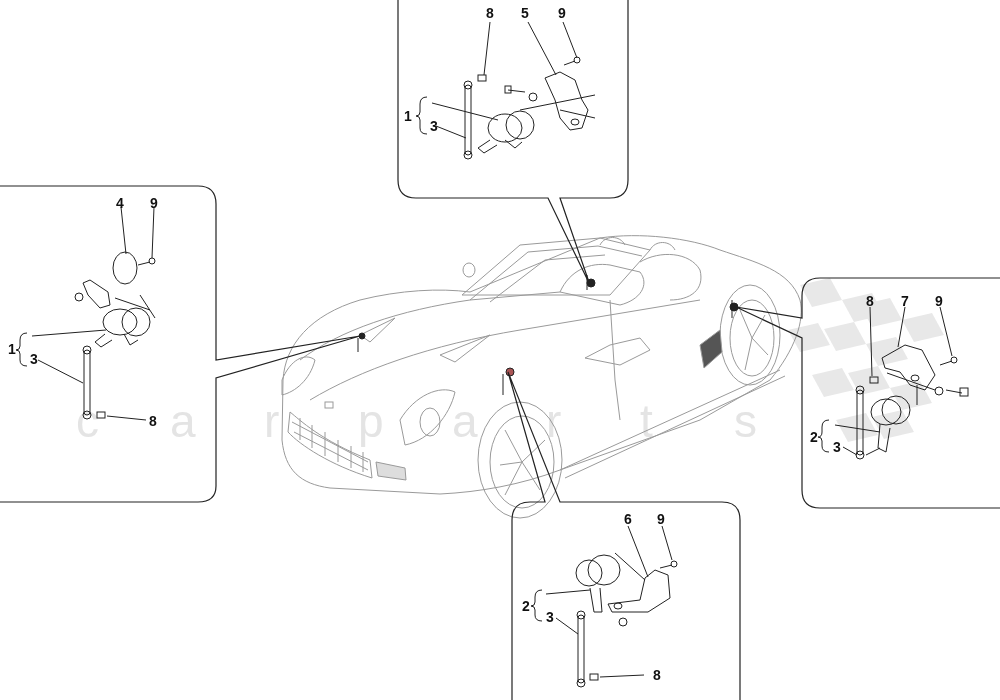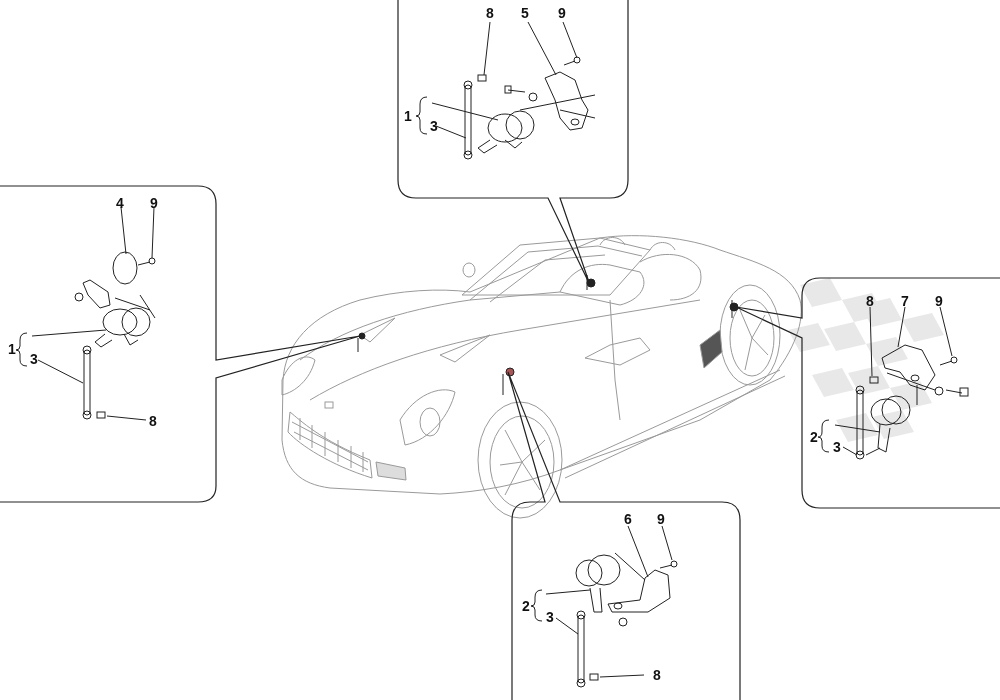--- a/index.html
+++ b/index.html
@@ -9,20 +9,23 @@
   .wm-sub { position:absolute; left:76px; top:398px; font-family:"Liberation Sans", sans-serif; font-size:46px; color:#e4e4e4; line-height:1; word-spacing:0; }
   .wm-sub span { display:inline-block; width:94px; }
   .label { position:absolute; font-family:"Liberation Sans", sans-serif; font-weight:bold; font-size:14px; color:#111; line-height:1; }
   svg { position:absolute; left:0; top:0; }
 </style>
 </head>
 <body>
 
 <div class="stage">
 
+  <div class="wm-sub">
+    <span>c</span><span>a</span><span>r</span><span>p</span><span>a</span><span>r</span><span>t</span><span>s</span>
+  </div>
 
   <svg width="1000" height="700" viewBox="0 0 1000 700">
 
     <g fill="#e6e6e6" opacity="0.9">
       <polygon points="800,285 830,278 842,300 812,307"></polygon>
       <polygon points="842,300 872,293 884,315 854,322"></polygon>
       <polygon points="812,307 842,300 854,322 824,329" fill="none"></polygon>
       <polygon points="824,329 854,322 866,344 836,351"></polygon>
       <polygon points="866,344 896,337 908,359 878,366"></polygon>
       <polygon points="836,351 866,344 878,366 848,373" fill="none"></polygon>

